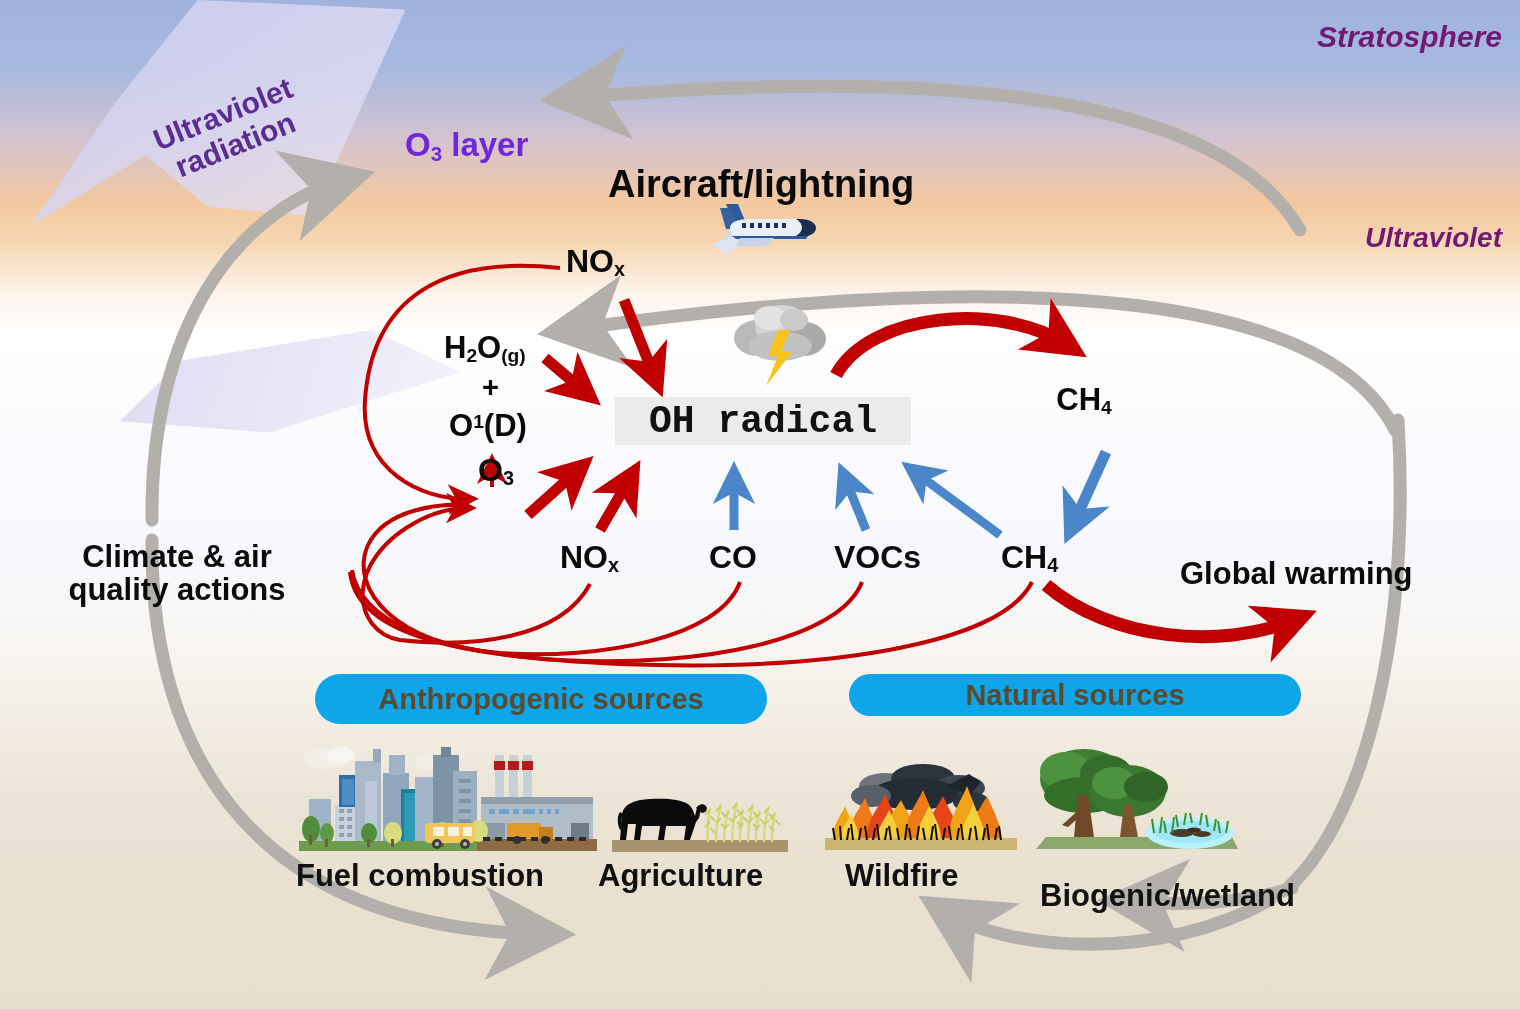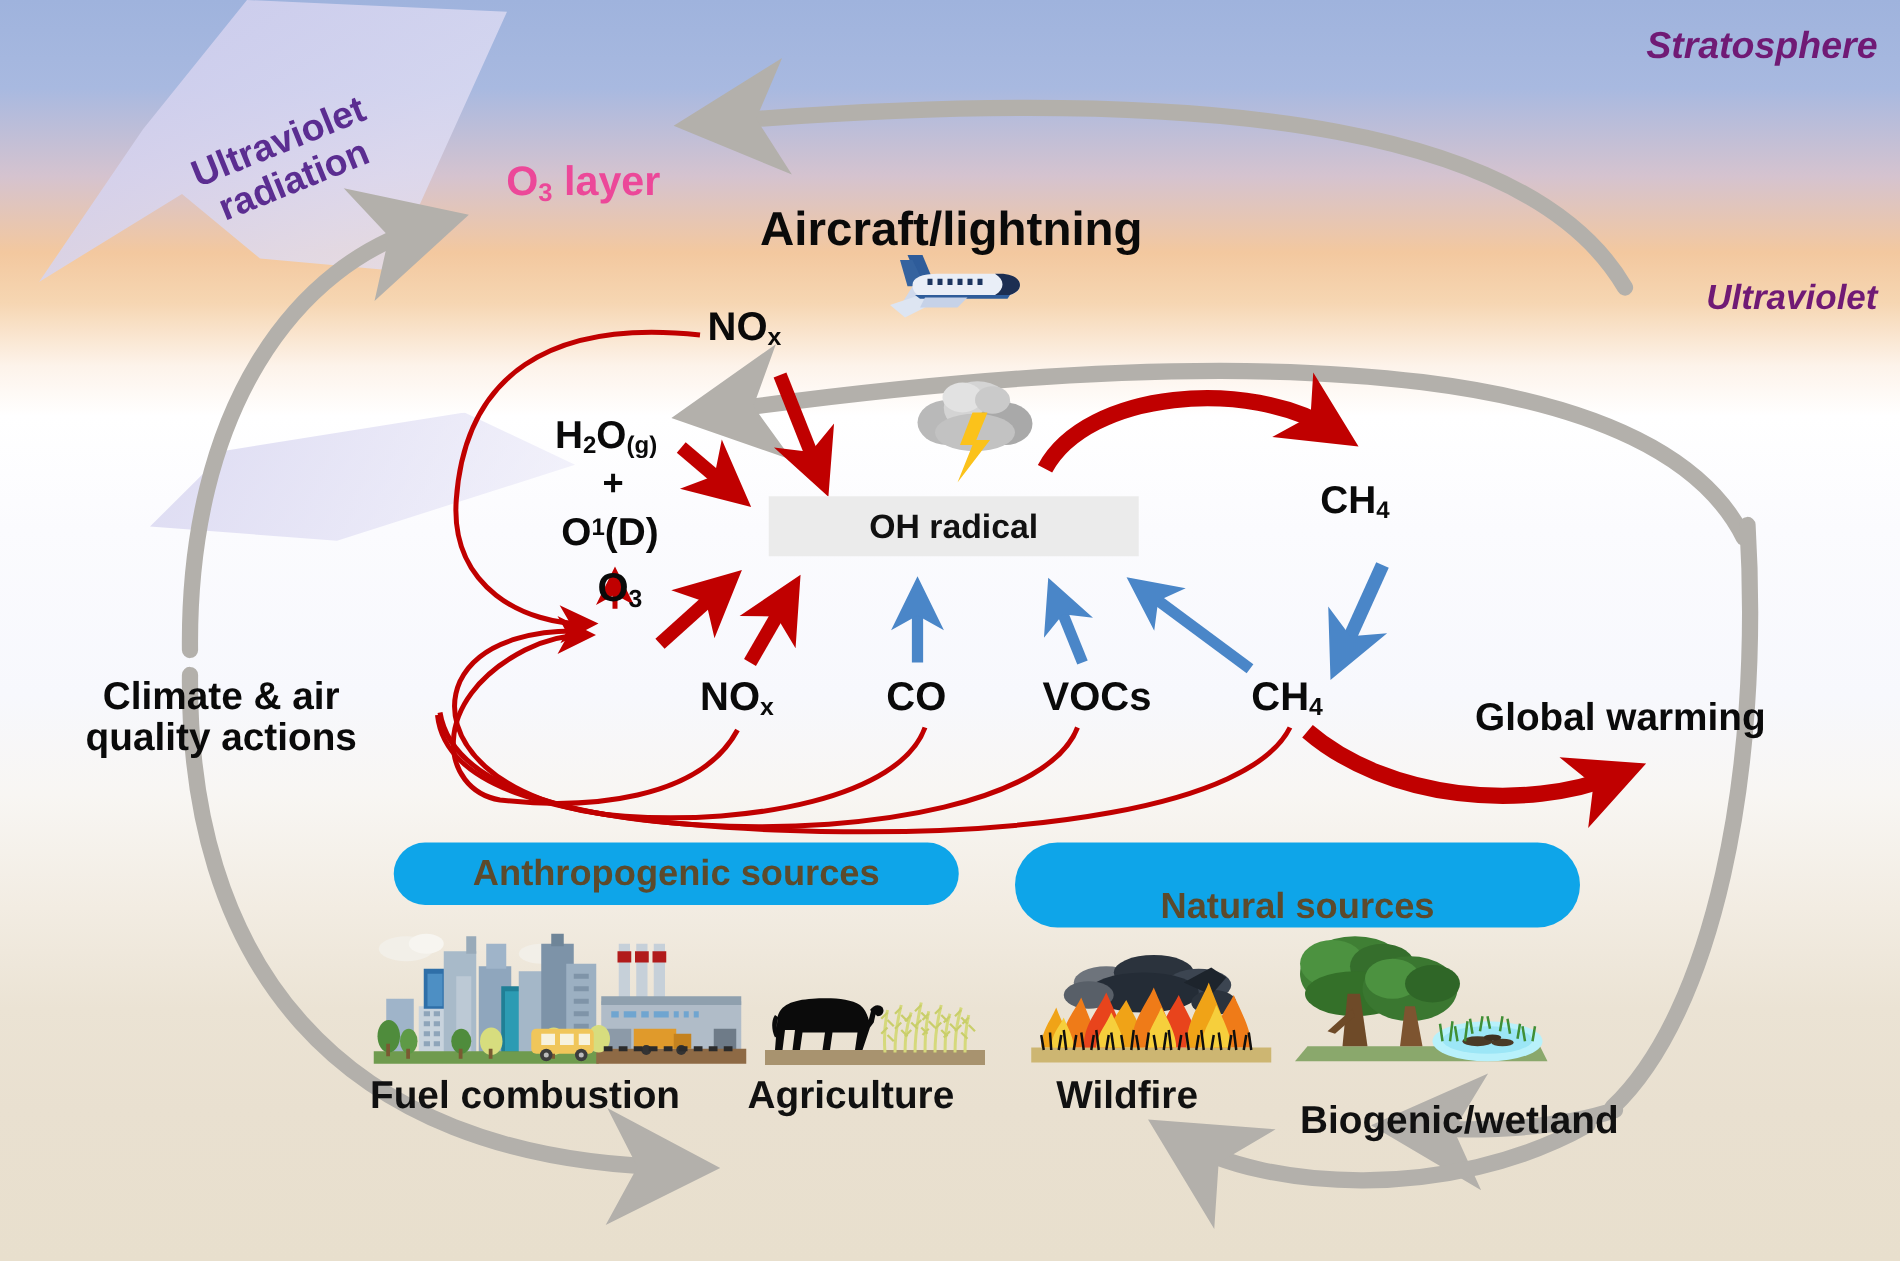--- a/index.html
+++ b/index.html
@@ -39,46 +39,46 @@
 
   #stratosphere,#troposphere{position:absolute;font-weight:bold;font-style:italic;
     color:#701a75;white-space:nowrap;}
   #stratosphere{right:18px;top:20px;font-size:30px;}
   #troposphere{right:18px;top:222px;font-size:28px;}
 
   #uvlabel{position:absolute;left:124px;top:96px;width:210px;
     font-size:30px;font-weight:bold;color:#5b2d91;text-align:center;
     transform:rotate(-22deg);line-height:1.1;}
 
-  #o3layer{left:405px;top:128px;font-size:33px;color:#ec4899;}
+  #o3layer{left:405px;top:128px;font-size:33px;color:#6d28d9;}
   #aircraft-lightning{left:608px;top:164px;font-size:38px;}
   #nox-upper{left:566px;top:245px;font-size:32px;}
   #h2og{left:444px;top:332px;font-size:31px;}
   #plus{left:482px;top:372px;font-size:29px;}
   #o1d{left:449px;top:410px;font-size:31px;}
   #o3-mid{left:478px;top:454px;font-size:32px;}
   #nox-lower{left:560px;top:541px;font-size:32px;}
   #co{left:709px;top:541px;font-size:32px;}
   #vocs{left:834px;top:541px;font-size:32px;}
   #ch4-lower{left:1001px;top:541px;font-size:32px;}
   #ch4sink{left:955px;top:384px;font-size:31px;text-align:center;width:258px;}
   #globalwarming{left:1180px;top:558px;font-size:31px;}
   #climate{left:52px;top:541px;font-size:31px;text-align:center;width:250px;}
 
   
   #ohbox{position:absolute;left:615px;top:397px;width:296px;height:48px;
     background:#ebebeb;display:flex;align-items:center;justify-content:center;}
-  #ohbox span{font-size:27px;font-weight:bold;color:#111;}
+  #ohbox span{font-size:38px;font-weight:bold;color:#111;font-family:Liberation Mono, monospace;}
 
   
   .pill{position:absolute;border-radius:999px;background:#0ea5e9;
     display:flex;align-items:center;justify-content:center;}
   .pill span{font-size:29px;font-weight:bold;color:#5c4a2c;white-space:nowrap;}
   #pill-anthro{left:315px;top:674px;width:452px;height:50px;}
-  #pill-natural{left:812px;top:674px;width:452px;height:68px;align-items:flex-end;}
+  #pill-natural{left:849px;top:674px;width:452px;height:42px;}
 
   
   .srclabel{position:absolute;font-size:31px;font-weight:bold;color:#111;white-space:nowrap;}
   #lab-fuel{left:296px;top:858px;}
   #lab-agri{left:598px;top:858px;}
   #lab-wild{left:845px;top:858px;}
   #lab-bio{left:1040px;top:858px;margin-top:20px;}
 
   svg.ov{position:absolute;left:0;top:0;width:1520px;height:1009px;overflow:visible;}
   svg.ov *{pointer-events:none;}

